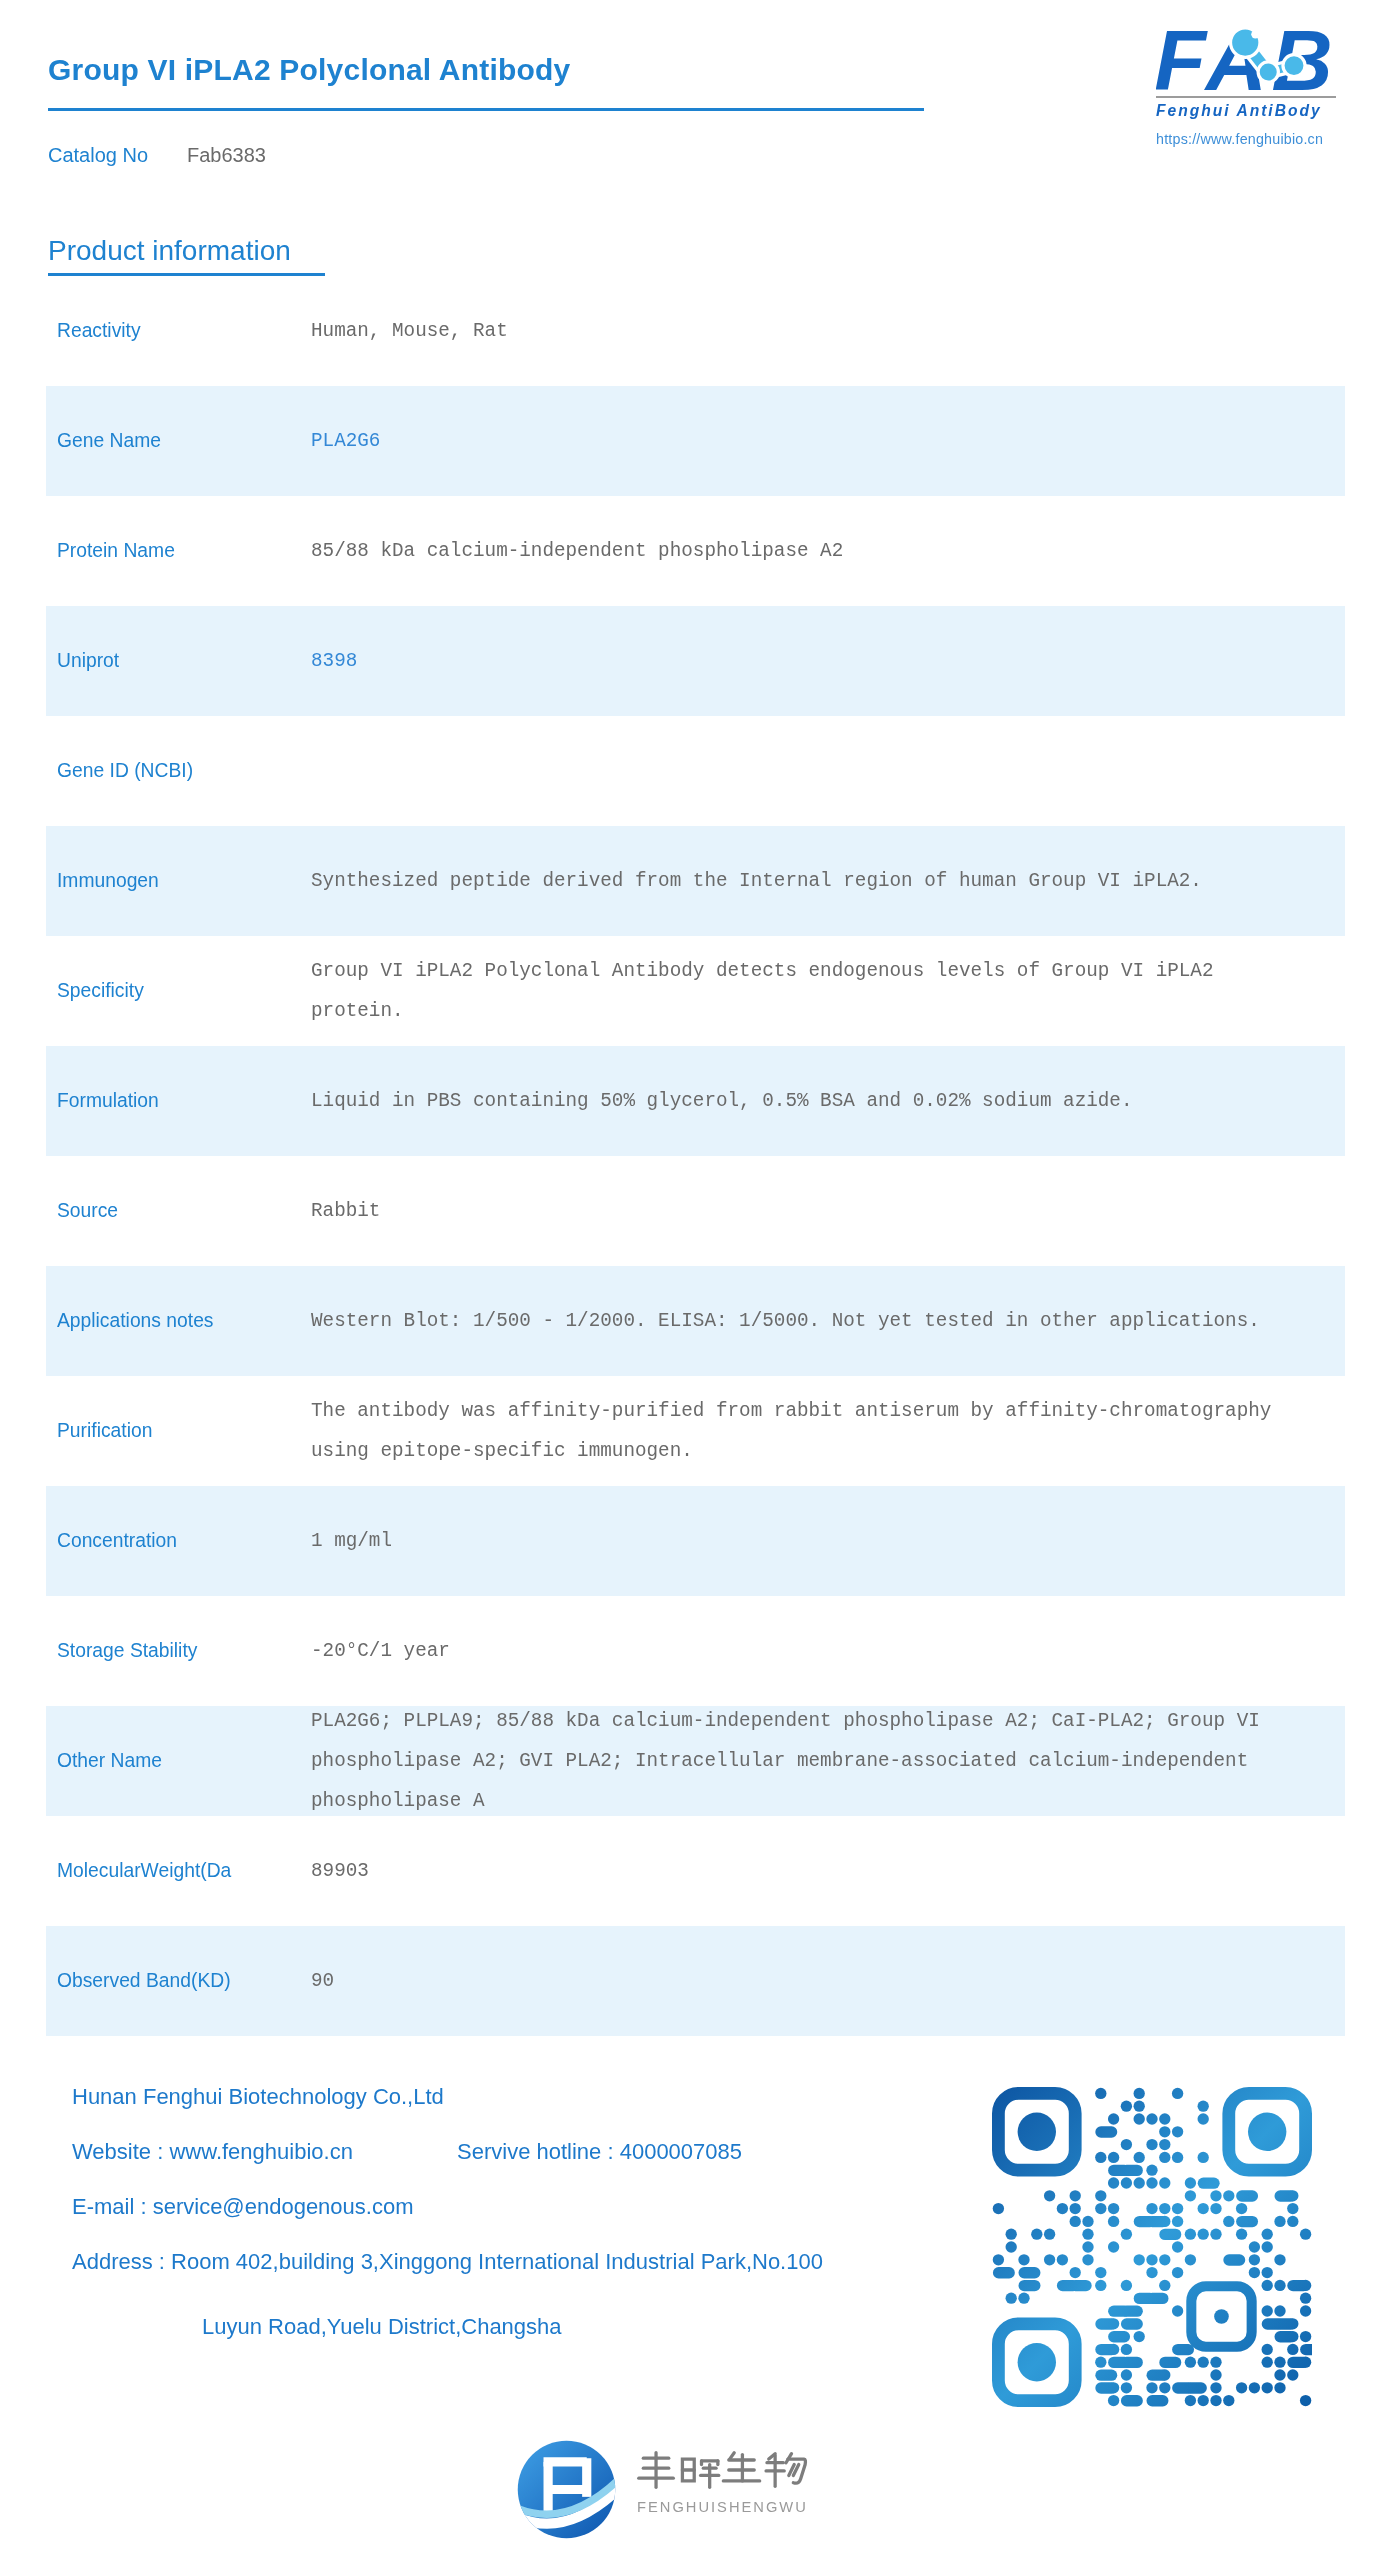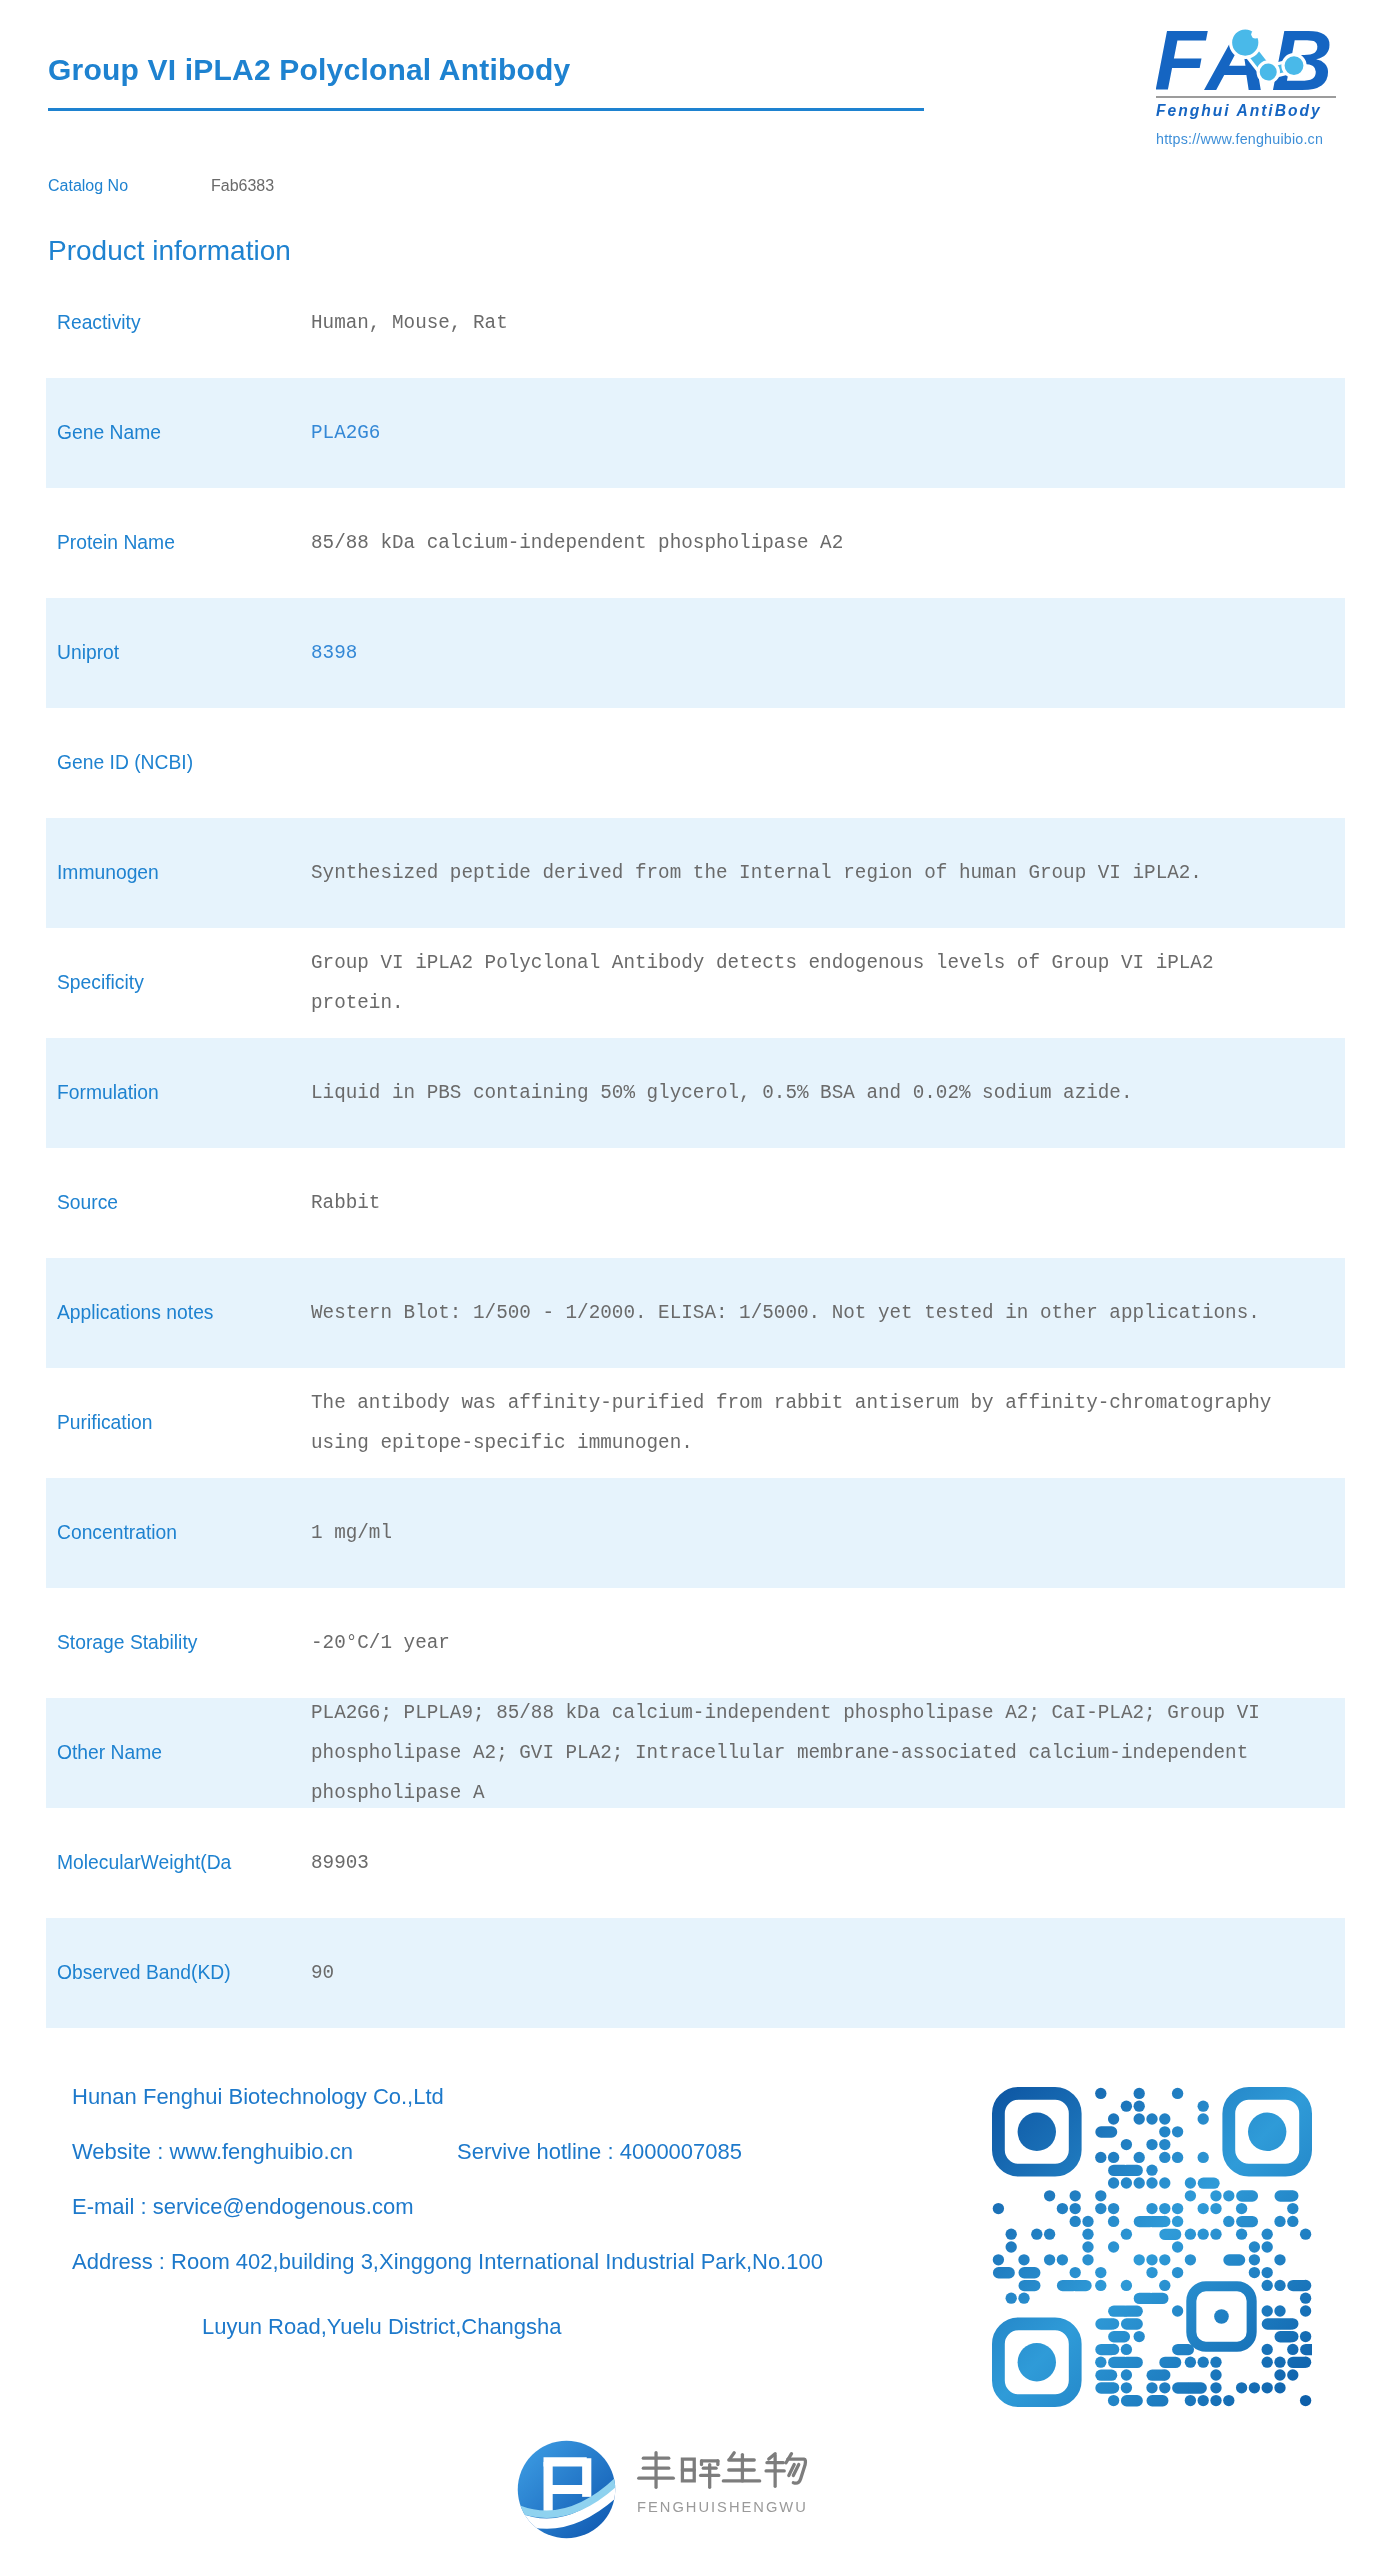--- a/index.html
+++ b/index.html
@@ -31,34 +31,34 @@
   
   .brand{position:absolute;left:1156px;top:26px;width:184px;}
   .fab-svg{display:block;width:184px;height:70px;}
   .brand-line{width:180px;height:1.8px;background:var(--divider_gray);margin-top:0px;}
   .brand-sub{
     margin-top:4.6px;color:var(--logo_blue);font-size:15.6px;font-weight:bold;
     font-style:italic;letter-spacing:2px;white-space:nowrap;
   }
   .brand-url{margin-top:11px;color:var(--url_blue);font-size:14.3px;letter-spacing:0.2px;}
   
-  .catalog{position:absolute;left:48px;top:177px;display:flex;font-size:16px;gap:24px;}
+  .catalog{position:absolute;left:48px;top:144px;display:flex;font-size:20px;}
   .catalog-label{color:var(--accent_blue);width:139px;flex:none;}
   .catalog-value{color:var(--value_gray);}
   
   .section-title{
     position:absolute;left:48px;top:235px;font-size:28px;font-weight:400;
     color:var(--accent_blue);
   }
   .section-underline{
     position:absolute;left:48px;top:273px;width:277px;height:2.8px;
     background:var(--accent_blue);
   }
   
-  .ptable{position:absolute;left:46px;top:268px;width:1299px;}
+  .ptable{position:absolute;left:46px;top:276px;width:1299px;}
   .trow{display:flex;align-items:center;height:110px;background:#ffffff;}
   .trow.alt{background:var(--row_highlight);}
   .tlabel{
     width:265px;flex:none;padding-left:11px;
     color:var(--accent_blue);font-size:19.3px;line-height:26px;
   }
   .tvalue{
     flex:1;color:var(--value_gray);font-size:19.3px;line-height:40px;
     padding-right:51px;
     font-family:Liberation Mono, monospace;

